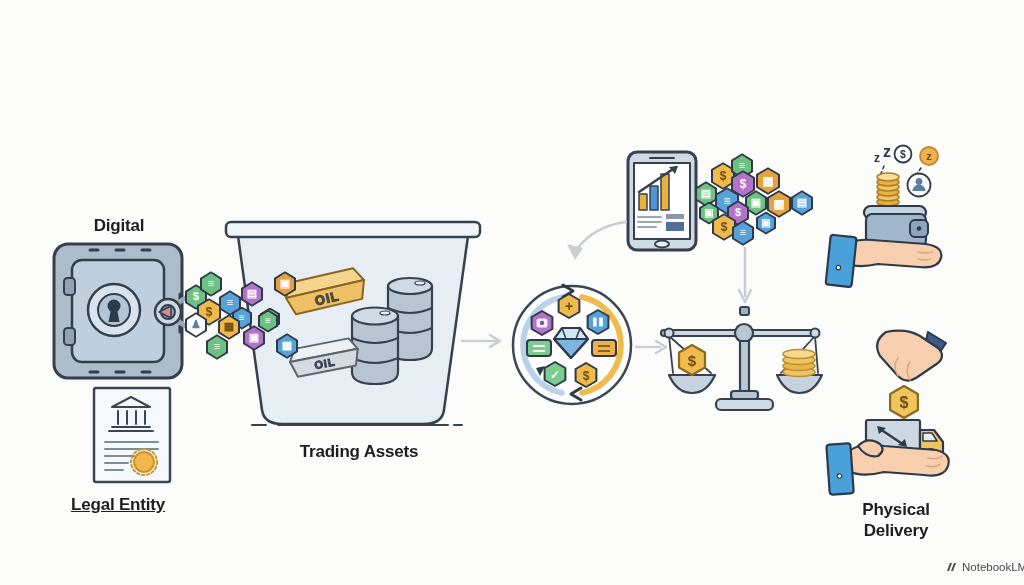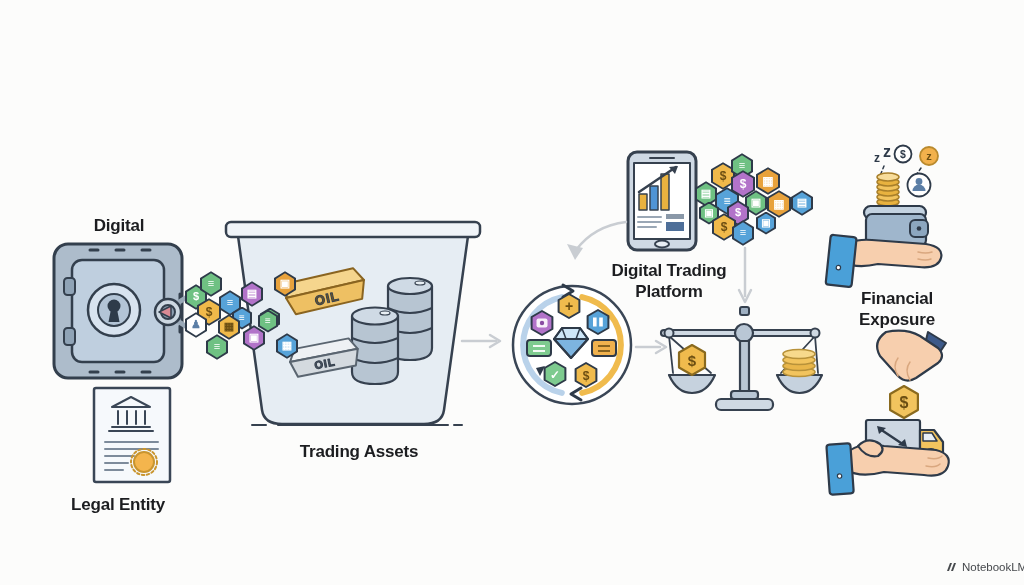--- a/index.html
+++ b/index.html
@@ -47,21 +47,21 @@
       <circle cx="64" cy="66" r="6.5" fill="#2e3b4a" stroke="none"></circle>
       <path d="M61,69 h6 l2.5,13 h-11 z" fill="#2e3b4a" stroke="none"></path>
       <line x1="123" y1="66" x2="140" y2="55" stroke="#9aa9b8" stroke-width="5"></line>
       <line x1="123" y1="78" x2="140" y2="89" stroke="#9aa9b8" stroke-width="5"></line>
       <circle cx="118" cy="72" r="13" fill="#cdd8e2" stroke-width="2.5"></circle>
       <circle cx="118" cy="72" r="7" fill="#8d9fb1" stroke-width="2"></circle>
       <polygon points="109,72 121,66 121,78" fill="#d98a94" stroke-width="1.5"></polygon>
     </g>
   </svg>
 
-  <div class="lbl" style="left:118px;top:495px;">Legal Entity</div>
+  <div class="lbl" style="left:118px;top:495px;text-decoration:underline;">Legal Entity</div>
   <svg class="art" style="left:76px;top:386px;" width="110" height="100" viewBox="0 0 110 100">
     <g stroke="#3a4656" stroke-linejoin="round" stroke-linecap="round" fill="none">
       <rect x="18" y="2" width="76" height="94" rx="2" fill="#f6f9fc" stroke-width="2.5"></rect>
       <g stroke-width="2">
         <path d="M55,11 L36,21 H74 Z"></path>
         <line x1="42" y1="25" x2="42" y2="38"></line>
           <line x1="51" y1="25" x2="51" y2="38"></line>
         <line x1="60" y1="25" x2="60" y2="38"></line>
           <line x1="69" y1="25" x2="69" y2="38"></line>
         <line x1="36" y1="41" x2="74" y2="41"></line>
@@ -167,22 +167,20 @@
       <g transform="translate(66,64)">
         <polygon points="-17,-3 -9,-14 9,-14 17,-3" fill="#cfe7f8"></polygon>
         <polygon points="-17,-3 17,-3 0,16" fill="#7db4e0"></polygon>
         <polygon points="-17,-3 -9,-14 9,-14 17,-3 0,16" fill="none"></polygon>
         <line x1="-9" y1="-14" x2="-5" y2="-3" stroke-width="1.5"></line>
         <line x1="9" y1="-14" x2="5" y2="-3" stroke-width="1.5"></line>
       </g>
     </g>
   </svg>
 
-  <div class="lbl" style="left:669px;top:261px;">Digital Trading
-Platform</div>
   <svg class="art" style="left:626px;top:150px;" width="72" height="102" viewBox="0 0 72 102">
     <g stroke="#36414f" stroke-linejoin="round" stroke-linecap="round">
       <rect x="2" y="2" width="68" height="98" rx="9" fill="#cfd9e4" stroke-width="3"></rect>
       <line x1="24" y1="8" x2="48" y2="8" stroke-width="2"></line>
       <rect x="8" y="13" width="56" height="76" fill="#ffffff" stroke-width="2"></rect>
       <g stroke-width="1.5">
         <rect x="13" y="44" width="8" height="16" fill="#e9b23f"></rect>
         <rect x="24" y="36" width="8" height="24" fill="#4f94d4"></rect>
         <rect x="35" y="24" width="8" height="36" fill="#e9b23f"></rect>
         <line x1="13" y1="42" x2="50" y2="17" stroke-width="2.5"></line>
@@ -225,21 +223,20 @@
       <path d="M122,72 H167 Q159,90 144.5,90 Q130,90 122,72 Z" fill="#c6d2de" stroke-width="2.2"></path>
       <g stroke="#b8923a" stroke-width="1.6">
         <ellipse cx="144" cy="69" rx="16" ry="4.5" fill="#f2c45e"></ellipse>
         <ellipse cx="144" cy="63" rx="16" ry="4.5" fill="#e9b64a"></ellipse>
         <ellipse cx="144" cy="57" rx="16" ry="4.5" fill="#f2c45e"></ellipse>
         <ellipse cx="144" cy="51" rx="16" ry="4.5" fill="#f7d98c"></ellipse>
       </g>
     </g>
   </svg>
 
-  <div class="lbl" style="left:897px;top:289px;">Financial Exposure</div>
   <svg class="art" style="left:822px;top:140px;" width="145" height="152" viewBox="0 0 145 152">
     <g stroke="#2e3a49" stroke-linejoin="round" stroke-linecap="round">
       <text x="52" y="22" font-size="12" font-weight="700" fill="#2e3a49" stroke="none">z</text>
       <text x="61" y="17" font-size="16" font-weight="700" fill="#2e3a49" stroke="none">z</text>
       <circle cx="74" cy="18" r="1.3" fill="#2e3a49" stroke="none"></circle>
       <line x1="62" y1="26" x2="58" y2="36" stroke-width="1.5" stroke-dasharray="3,3"></line>
       <line x1="99" y1="28" x2="92" y2="38" stroke-width="1.5" stroke-dasharray="3,3"></line>
       <g>
         <circle cx="81" cy="14" r="8.5" fill="#ffffff" stroke-width="1.8"></circle>
         <text x="81" y="18" text-anchor="middle" font-size="10.5" font-weight="700" fill="#2e3a49" stroke="none">$</text>
@@ -276,20 +273,21 @@
         <path d="M18,112 Q26,98 50,100 L104,104 Q122,107 119,118 Q116,129 97,127 L56,124 Q34,129 22,122 Q14,117 18,112 Z" fill="#f7cfae" stroke-width="2.2"></path>
         <path d="M96,112 q8,2 14,0 M96,119 q8,2 13,0" fill="none" stroke="#d9a77f" stroke-width="1.5"></path>
       </g>
       <g transform="rotate(6 20 122)">
         <rect x="6" y="96" width="26" height="50" rx="3" fill="#4aa0d8" stroke-width="2.2"></rect>
         <circle cx="17" cy="128" r="2.2" fill="#ffffff" stroke-width="1.2"></circle>
       </g>
     </g>
   </svg>
 
+  <div class="lbl" style="left:896px;top:500px;">Physical Delivery</div>
   <svg class="art" style="left:828px;top:328px;" width="142" height="170" viewBox="0 0 142 170">
     <g stroke="#2e3a49" stroke-linejoin="round" stroke-linecap="round">
       <g>
         <path d="M100,4 L118,15 112,24 98,12 Z" fill="#3d5a8a" stroke-width="2"></path>
         <path d="M58,4 Q78,0 92,8 L110,20 Q118,28 110,35 L88,50 Q78,56 70,48 L52,28 Q44,14 58,4 Z" fill="#f7cfae" stroke-width="2.2"></path>
         <path d="M70,48 Q64,38 70,30 M82,52 Q76,42 82,34" fill="none" stroke="#d9a77f" stroke-width="1.5"></path>
       </g>
       <g transform="translate(76,74)">
         <path d="M0,-16 L13.9,-8 V8 L0,16 L-13.9,8 V-8 Z" fill="#f2c45e" stroke="#8a6a1e" stroke-width="2.2"></path>
         <text x="0" y="6" text-anchor="middle" font-size="16" font-weight="700" fill="#6b4e12" stroke="none">$</text>

